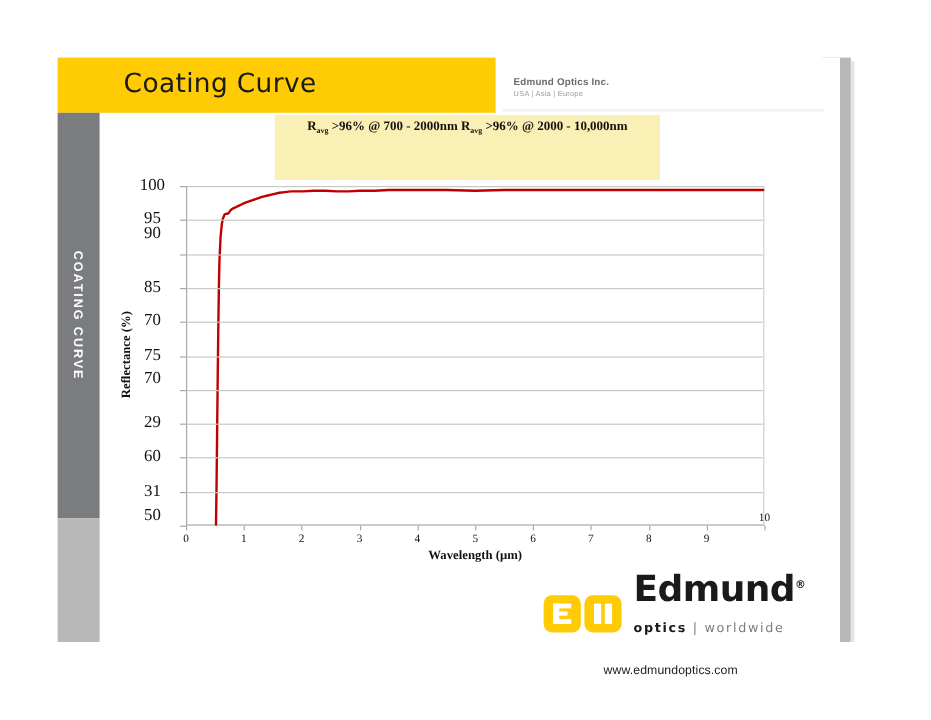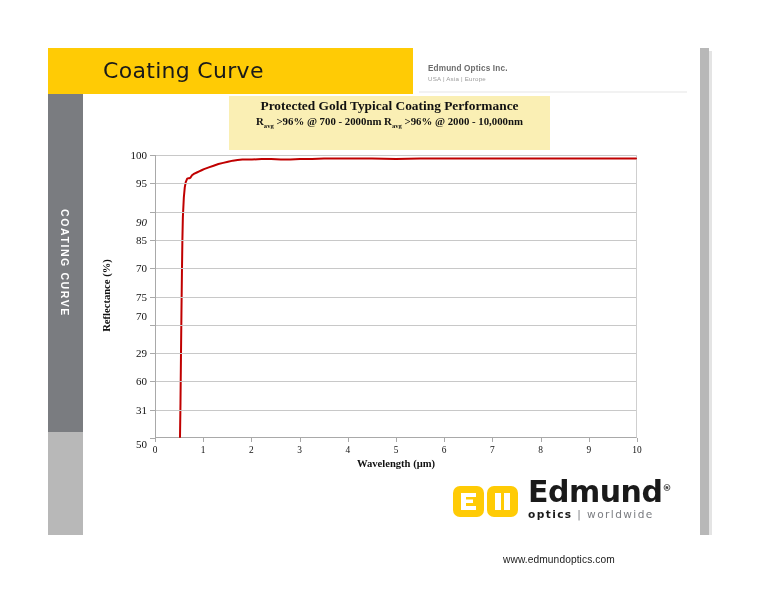--- a/index.html
+++ b/index.html
@@ -86,22 +86,22 @@
     position:absolute;left:110px;top:140px;width:545px;height:330px;
   }
   .plot{
     position:absolute;left:45px;top:15px;width:482px;height:283px;
     border-left:1px solid #a9a9a9;border-bottom:1px solid #a9a9a9;
     border-right:1px solid #cfcfcf;
     box-sizing:border-box;background:#fff;
   }
   .gridline{position:absolute;left:0;right:0;height:1px;background:#c8c8c8;}
   .ytick-label{
-    position:absolute;right:0;text-align:right;width:40px;
-    font-family:"Liberation Serif",serif;font-size:11px;color:#111;
+    position:absolute;right:0;text-align:center;width:40px;
+    font-family:"Liberation Serif",serif;font-size:14px;color:#111;
     transform:translateY(-50%);
   }
   .ytick-mark{position:absolute;width:5px;height:1px;background:#a9a9a9;}
   .xtick-label{
     position:absolute;text-align:center;width:30px;
     font-family:"Liberation Serif",serif;font-size:9.4px;color:#111;
     transform:translateX(-50%);
   }
   .xtick-mark{position:absolute;width:1px;height:4px;background:#a9a9a9;}
   .ylabel{
@@ -120,21 +120,21 @@
   }
   .logo-row{display:flex;align-items:flex-end;}
   .eo-mark{width:70px;height:36px;}
   .logo-text{margin-left:6px;}
   .logo-edmund{
     font-family:"DejaVu Sans",sans-serif;font-weight:bold;
     font-size:30px;line-height:28px;color:#1a1a1a;letter-spacing:-0.5px;
   }
   .logo-sub{
     font-family:"DejaVu Sans",sans-serif;font-size:10.6px;
-    color:#1a1a1a;letter-spacing:1.4px;margin-top:2px;
+    color:#1a1a1a;letter-spacing:1.4px;margin-top:12px;
   }
   .logo-sub .wd{color:#7a7c80;}
   .logo-url{
     position:absolute;left:503px;top:519px;
     font-family:"Liberation Sans",sans-serif;font-weight:normal;
     font-size:10.2px;color:#1a1a1a;letter-spacing:.1px;margin-top:35px;
   }
   .tm{font-size:9px;vertical-align:super;color:#1a1a1a;}
 </style>
 </head>
@@ -157,21 +157,20 @@
 
 <div class="side-dark"></div>
 <div class="side-light"></div>
 <div class="side-label-wrap">
   <div class="side-label-rot">
     <div class="side-label">COATING CURVE</div>
   </div>
 </div>
 
 <div class="titlebox">
-  <div class="tb1">Protected Gold Typical Coating Performance</div>
   <div class="tb2"><span>R</span><sub>avg</sub><span> &gt;96% @ 700 - 2000nm R</span><sub>avg</sub><span> &gt;96% @ 2000 - 10,000nm</span></div>
 </div>
 
 <div id="chart-area">
   <div class="ylabel">Reflectance (%)</div>
   <div class="plot" id="plot">
     <svg id="curve-svg" width="100%" height="100%" viewBox="0 0 482 283" preserveAspectRatio="none" style="position:absolute;left:0;top:0;overflow:visible">
         <polyline points="24.10,283.00 24.58,249.04 25.06,203.76 25.55,158.48 26.03,118.86 26.51,84.90 26.99,62.26 27.96,42.45 28.92,32.26 29.88,27.17 31.33,23.77 32.78,23.21 33.74,23.21 34.70,22.64 36.15,20.38 37.60,19.24 38.56,18.68 40.97,17.55 43.38,16.41 45.79,15.28 48.20,14.15 53.02,12.45 57.84,10.75 62.66,9.06 67.48,7.92 72.30,6.79 77.12,5.66 81.94,5.09 86.76,4.53 91.58,4.53 96.40,4.53 106.04,3.96 115.68,3.96 125.32,4.53 134.96,4.53 144.60,3.96 156.65,3.96 168.70,3.40 180.75,3.40 192.80,3.40 216.90,3.40 241.00,3.96 265.10,3.40 289.20,3.40 313.30,3.40 337.40,3.40 361.50,3.40 385.60,3.40 409.70,3.40 433.80,3.40 457.90,3.40 482.00,3.40" fill="none" stroke="#C00000" stroke-width="2" stroke-linejoin="round" stroke-linecap="round" vector-effect="non-scaling-stroke"></polyline>
       </svg>
   <div class="gridline" style="top: 254.7px;"></div>
@@ -180,37 +179,37 @@
       <div class="gridline" style="top: 169.8px;"></div>
       <div class="gridline" style="top: 141.5px;"></div>
       <div class="gridline" style="top: 113.2px;"></div>
       <div class="gridline" style="top: 84.9px;"></div>
       <div class="gridline" style="top: 56.6px;"></div>
       <div class="gridline" style="top: 28.3px;"></div>
       <div class="gridline" style="top: 0px;"></div>
     </div>
   <div class="xlabel">Wavelength (μm)</div>
 <div class="ytick-mark" style="top: 298px; left: 40px;"></div>
-    <div class="ytick-label" style="top: 304px; left: -3px;">50</div>
+    <div class="ytick-label" style="top: 290px; left: -3px;">50</div>
     <div class="ytick-mark" style="top: 269.7px; left: 40px;"></div>
     <div class="ytick-label" style="top: 269.7px; left: -3px;">31</div>
     <div class="ytick-mark" style="top: 241.4px; left: 40px;"></div>
     <div class="ytick-label" style="top: 241.4px; left: -3px;">60</div>
     <div class="ytick-mark" style="top: 213.1px; left: 40px;"></div>
     <div class="ytick-label" style="top: 213.1px; left: -3px;">29</div>
     <div class="ytick-mark" style="top: 184.8px; left: 40px;"></div>
     <div class="ytick-label" style="top: 176px; left: -3px;">70</div>
     <div class="ytick-mark" style="top: 156.5px; left: 40px;"></div>
     <div class="ytick-label" style="top: 156.5px; left: -3px;">75</div>
     <div class="ytick-mark" style="top: 128.2px; left: 40px;"></div>
     <div class="ytick-label" style="top: 128.2px; left: -3px;">70</div>
     <div class="ytick-mark" style="top: 99.9px; left: 40px;"></div>
     <div class="ytick-label" style="top: 99.9px; left: -3px;">85</div>
     <div class="ytick-mark" style="top: 71.6px; left: 40px;"></div>
-    <div class="ytick-label" style="top: 82px; left: -3px; font-style: italic;">90</div>
+    <div class="ytick-label" style="top: 55px; left: -3px;">90</div>
     <div class="ytick-mark" style="top: 43.3px; left: 40px;"></div>
     <div class="ytick-label" style="top: 43.3px; left: -3px;">95</div>
     <div class="ytick-mark" style="top: 15px; left: 40px;"></div>
     <div class="ytick-label" style="top: 15px; left: -3px;">100</div>
     <div class="xtick-mark" style="left: 45px; top: 298px;"></div>
     <div class="xtick-label" style="left: 45px; top: 305px;">0</div>
     <div class="xtick-mark" style="left: 93.2px; top: 298px;"></div>
     <div class="xtick-label" style="left: 93.2px; top: 305px;">1</div>
     <div class="xtick-mark" style="left: 141.4px; top: 298px;"></div>
     <div class="xtick-label" style="left: 141.4px; top: 305px;">2</div>
@@ -222,21 +221,21 @@
     <div class="xtick-label" style="left: 286px; top: 305px;">5</div>
     <div class="xtick-mark" style="left: 334.2px; top: 298px;"></div>
     <div class="xtick-label" style="left: 334.2px; top: 305px;">6</div>
     <div class="xtick-mark" style="left: 382.4px; top: 298px;"></div>
     <div class="xtick-label" style="left: 382.4px; top: 305px;">7</div>
     <div class="xtick-mark" style="left: 430.6px; top: 298px;"></div>
     <div class="xtick-label" style="left: 430.6px; top: 305px;">8</div>
     <div class="xtick-mark" style="left: 478.8px; top: 298px;"></div>
     <div class="xtick-label" style="left: 478.8px; top: 305px;">9</div>
     <div class="xtick-mark" style="left: 527px; top: 298px;"></div>
-    <div class="xtick-label" style="left: 527px; top: 305px;">10</div>
+    <div class="xtick-label" style="left: 527px; top: 287px;">10</div>
   </div>
 
 <div class="logo">
   <div class="logo-row">
     <svg class="eo-mark" viewBox="0 0 140 72">
       <rect x="2" y="4" width="62" height="62" rx="14" ry="14" fill="#FFCB05"></rect>
       <rect x="70" y="4" width="62" height="62" rx="14" ry="14" fill="#FFCB05"></rect>
       <rect x="18" y="18" width="10" height="34" fill="#FFFFFF"></rect>
       <rect x="18" y="18" width="30" height="8" fill="#FFFFFF"></rect>
       <rect x="18" y="31" width="24" height="7" fill="#FFFFFF"></rect>

